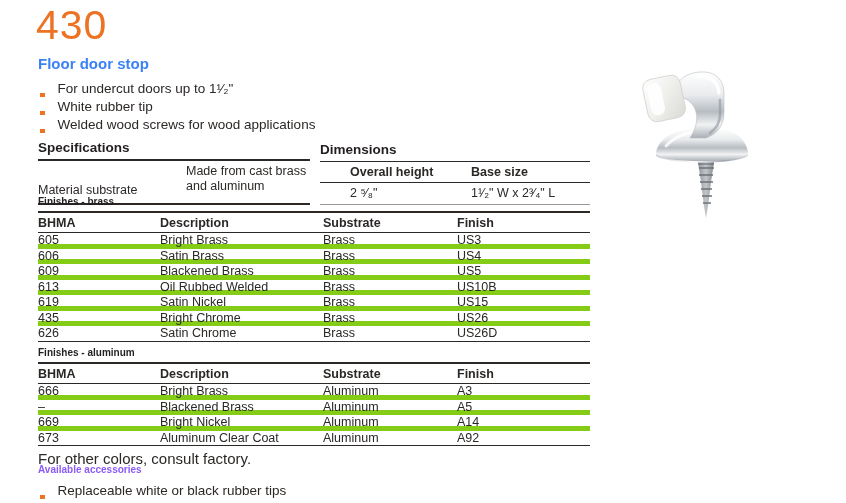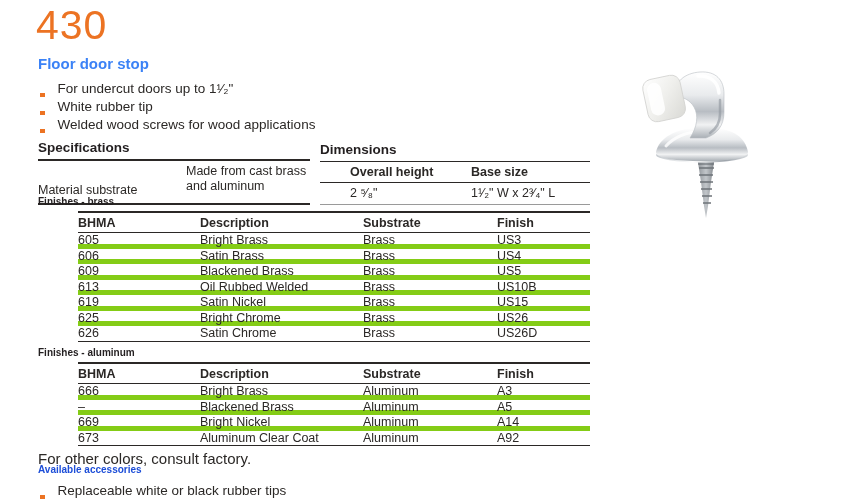--- a/index.html
+++ b/index.html
@@ -12,36 +12,36 @@
   .model{left:36px;top:2px;font-size:41px;line-height:46px;font-weight:400;color:#EC7323;letter-spacing:1px;}
   .product-name{left:38px;top:55px;font-size:15px;font-weight:700;color:#3b82f6;}
   
   .bullets{left:40px;top:79px;}
   .bullet-row{display:flex;align-items:flex-end;height:18px;}
   .sq{width:4.5px;height:4.5px;background:#EC7323;margin-top:6px;flex:0 0 auto;}
   .bullet-text{font-size:13.5px;line-height:17px;margin-left:13px;white-space:nowrap;}
   
   .h3{font-size:13.5px;font-weight:700;color:#231F20;margin:0 0 4px 0;}
   .h3-lg{font-size:10px;}
-  .h3-orange{color:#1d4ed8;}
+  .h3-orange{color:#8b5cf6;}
   
   .spec{left:38px;top:140px;width:272px;}
   .spec-body{border-top:2px solid #2B2826;border-bottom:2px solid #2B2826;padding:3px 0 5px 0;display:flex;}
   .spec-label{width:112px;font-size:12.5px;line-height:15px;margin-top:19px;}
   .spec-value{flex:1;font-size:12.5px;line-height:15px;margin-left:36px;}
   
   .dims{left:320px;top:142px;width:270px;}
   .dim-head{display:flex;border-top:1.5px solid #2B2826;border-bottom:1.5px solid #2B2826;padding:3px 0;font-weight:700;font-size:12.5px;}
   .dim-vals{display:flex;padding:3px 0 4px 0;border-bottom:1px solid #9a9a9a;font-size:12.5px;}
   .dim-c1{width:121px;margin-left:30px;}
   .dim-c2{flex:1;}
   
   .fin-brass{left:38px;top:196px;width:552px;}
   .fin-alum{left:38px;top:347px;width:552px;}
-  .ftable{border-top:2px solid #2B2826;margin-left:40px;}
+  .ftable{border-top:2px solid #2B2826;}
   .f-head{display:grid;grid-template-columns:122px 163px 134px 1fr;font-weight:700;font-size:12.5px;
           padding:3px 0 2px 0;border-bottom:1.5px solid #2B2826;}
   .f-row{display:grid;grid-template-columns:122px 163px 134px 1fr;font-size:12.5px;height:15.5px;
          align-items:center;border-bottom:5px solid #84cc16;box-sizing:border-box;}
   .f-row:last-child{border-bottom:1.5px solid #2B2826;}
   .footnote{font-size:15px;margin-top:4px;color:#2B2826;}
   
   .accessories{left:38px;top:464px;}
   .acc-bullets{margin-top:6px;margin-left:2px;}
   
@@ -123,21 +123,21 @@
         <div>Brass</div>
         <div>US10B</div>
       </div>
       <div class="f-row">
         <div>619</div>
         <div>Satin Nickel</div>
         <div>Brass</div>
         <div>US15</div>
       </div>
       <div class="f-row">
-        <div>625</div>
+        <div>435</div>
         <div>Bright Chrome</div>
         <div>Brass</div>
         <div>US26</div>
       </div>
       <div class="f-row">
         <div>626</div>
         <div>Satin Chrome</div>
         <div>Brass</div>
         <div>US26D</div>
       </div>

